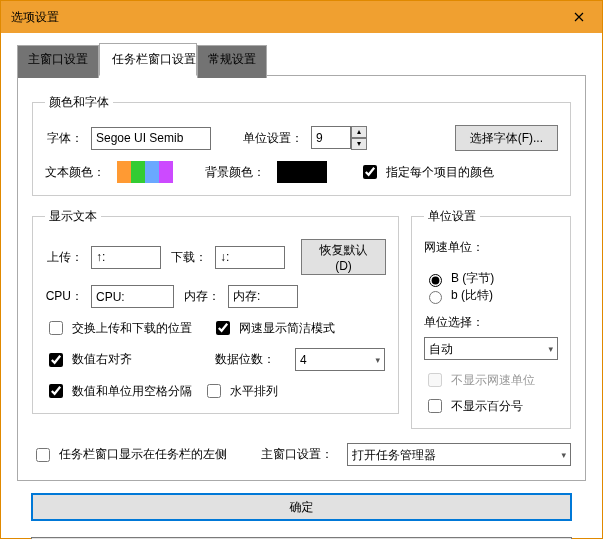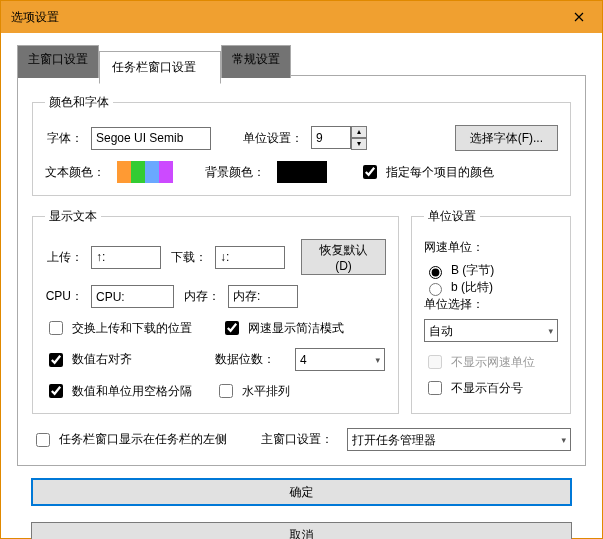--- a/index.html
+++ b/index.html
@@ -59,22 +59,22 @@
   }
   .tab.inactive {
     background: #737373;
     border-color: #aaa;
     top:2px;
     padding: 5px 10px;
   }
   .tab.active {
     border-bottom: 1px solid #fff;
     z-index: 2;
-    top:8px;
-    padding: 7px 24px 7px 12px;
+    top:0;
+    padding: 7px 0 7px 12px;
     text-align: right;
   }
   .panel {
     border: 1px solid #aaa;
     border-top: none;
     padding: 18px 14px 14px 14px;
     flex: 1;
     position: relative;
   }
   fieldset.group {
@@ -210,21 +210,21 @@
               <span style="flex:1"></span>
               <button class="btn" style="height:36px">恢复默认(D)</button>
             </div>
             <div class="row">
               <label class="lbl">CPU：</label>
               <input class="txt" style="width: 83px;" value="CPU:">
               <label class="lbl">内存：</label>
               <input class="txt" style="width: 70px;" value="内存:">
             </div>
 
-            <div class="row" style="gap:29px;">
+            <div class="row" style="gap:20px;">
               <label class="chk">
                 <input type="checkbox" style="">
                 <span>交换上传和下载的位置</span>
               </label>
               <label class="chk">
                 <input type="checkbox" checked="" style="">
                 <span>网速显示简洁模式</span>
               </label>
             </div>
             <div class="row" style="gap:20px;">
@@ -232,42 +232,42 @@
                 <input type="checkbox" checked="" style="">
                 <span>数值右对齐</span>
               </label>
               <label>数据位数：</label>
               <span class="select-wrap">
                 <select class="sel" style="width:90px">
                   <option>4</option>
                 </select>
               </span>
             </div>
-            <div class="row" style="gap:20px;">
+            <div class="row" style="gap:8px;">
               <label class="chk" style="width:150px">
                 <input type="checkbox" checked="" style="">
                 <span>数值和单位用空格分隔</span>
               </label>
               <label class="chk">
                 <input type="checkbox" style="">
                 <span>水平排列</span>
               </label>
             </div>
           </fieldset>
         </div>
 
         <div class="right-col">
           <fieldset class="group" style="margin-bottom:0;height:100%">
             <legend>单位设置</legend>
-            <div style="margin-bottom:6px">网速单位：</div>
+            <div style="margin-bottom:14px">网速单位：</div>
             <label class="radio" style="">
               <input type="radio" name="nu" checked="" style="">
               <span>B (字节)</span>
             </label>
-            <label class="radio" style="margin-bottom:0">
+            <label class="radio" style="margin-bottom:10px">
               <input type="radio" name="nu" style="">
               <span>b (比特)</span>
             </label>
             <div style="margin-bottom:6px">单位选择：</div>
             <span class="select-wrap" style="display:block;margin-bottom:10px">
               <select class="sel" style="width:100%">
                 <option>自动</option>
               </select>
             </span>
             <label class="chk disabled" style="margin-bottom:6px">

